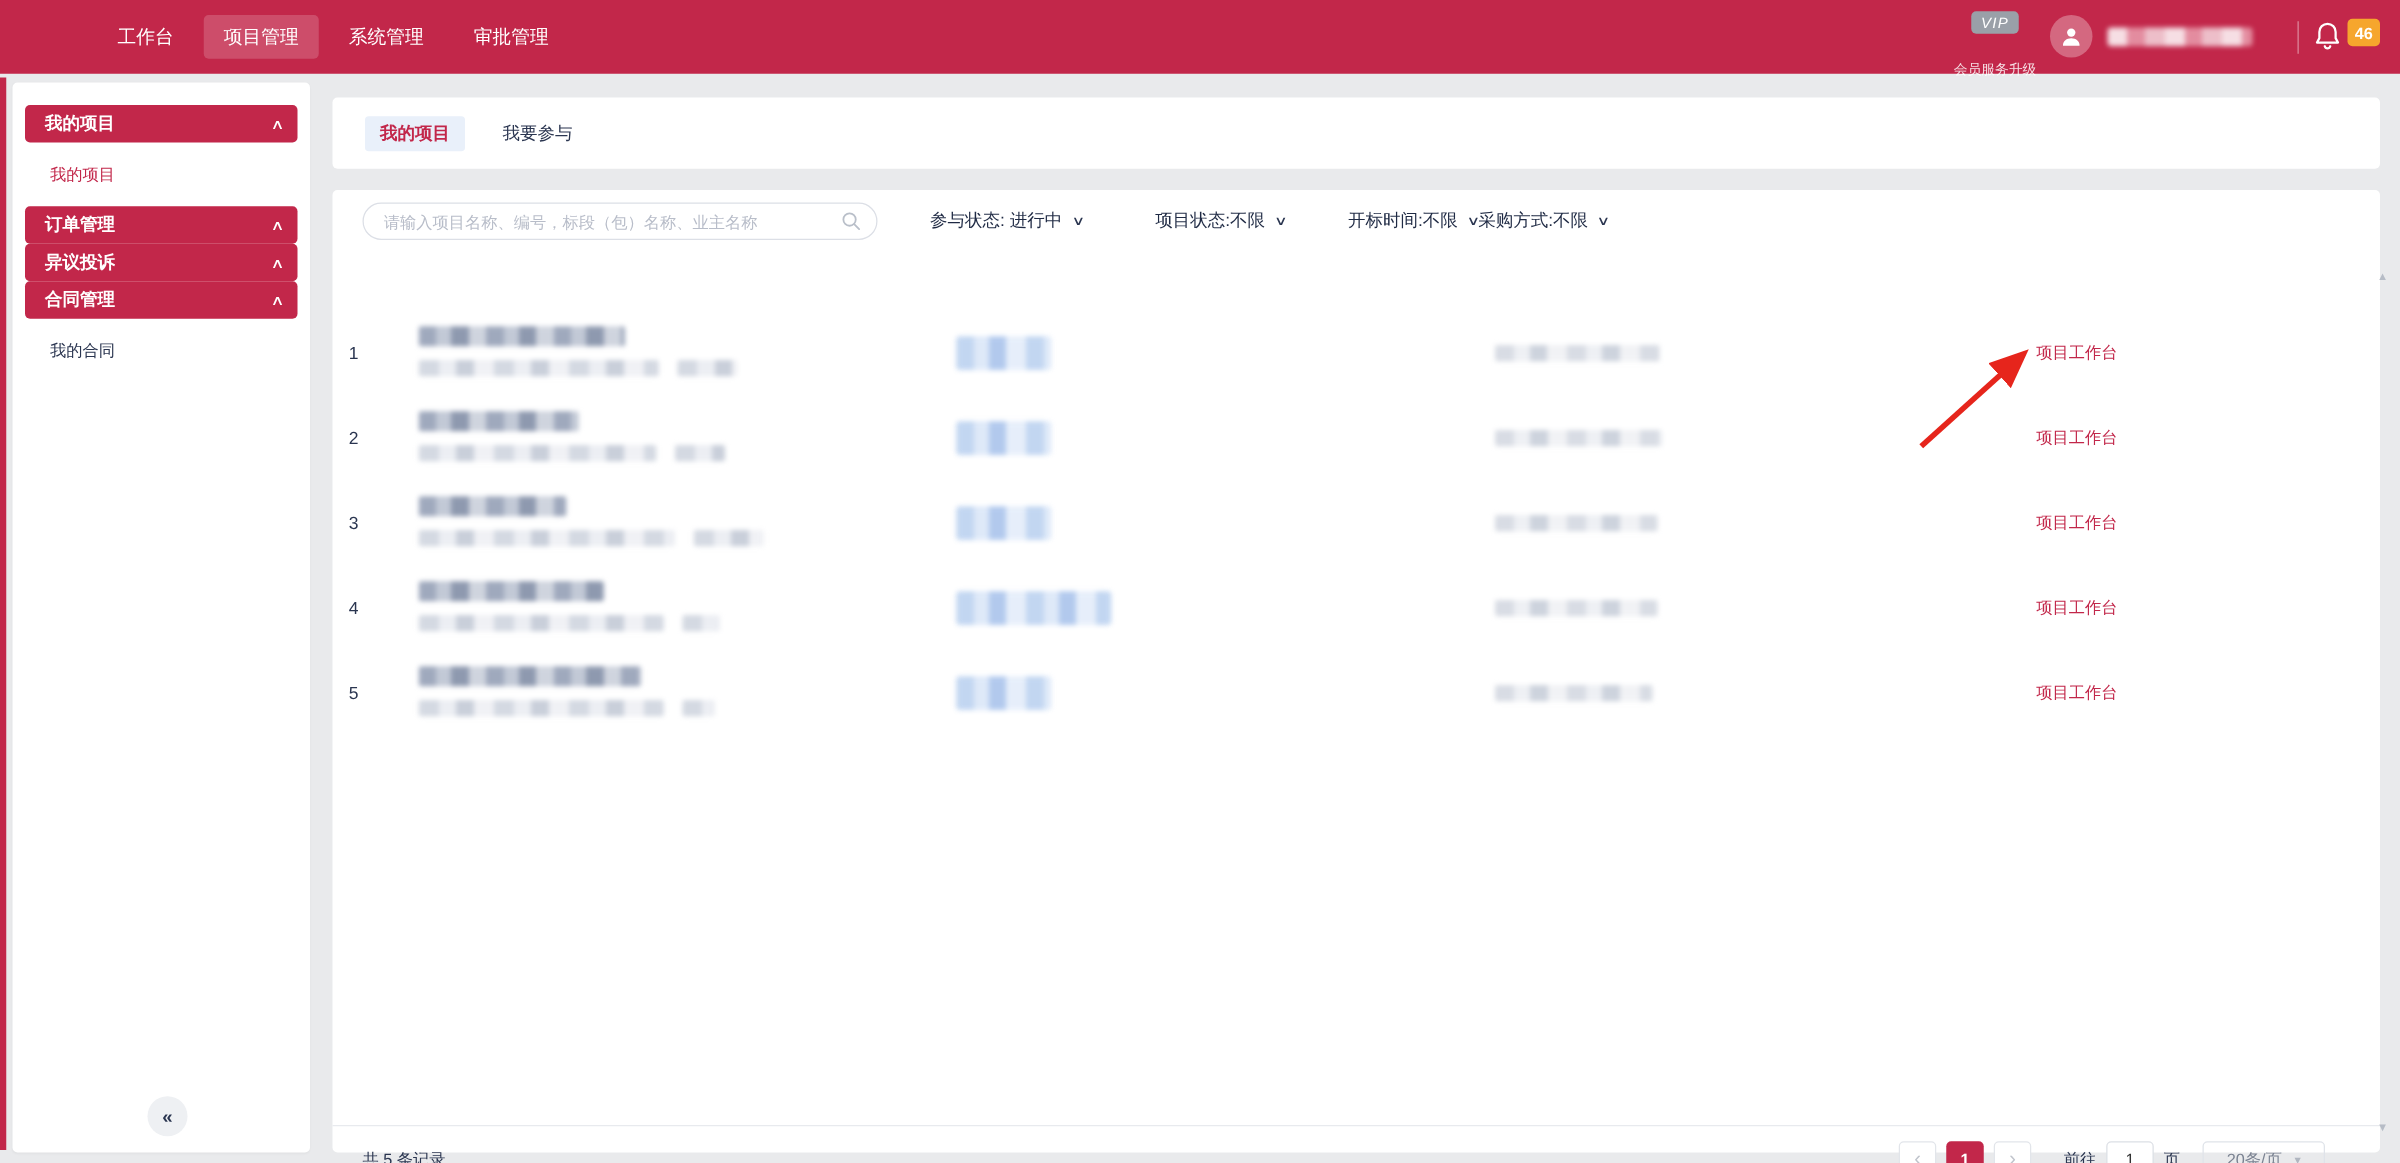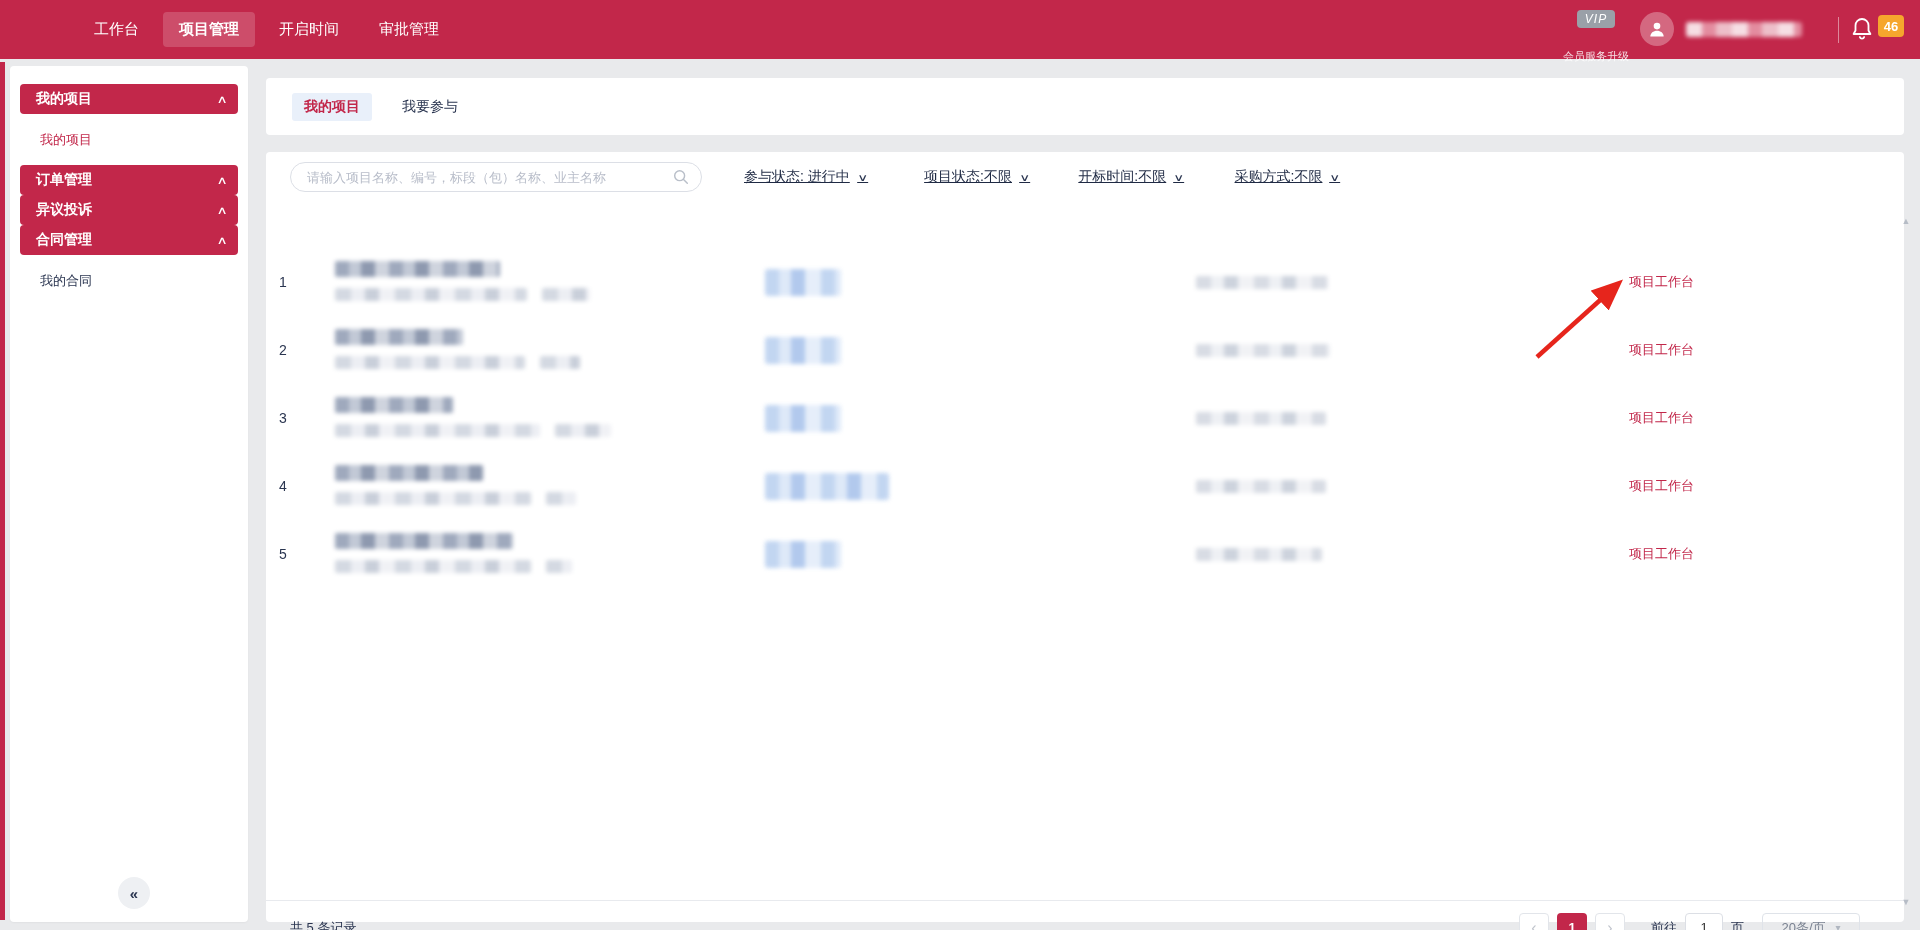--- a/index.html
+++ b/index.html
@@ -3,21 +3,21 @@
 <meta charset="utf-8">
 <style>
   * { margin:0; padding:0; box-sizing:border-box; }
   html,body { width:1920px; height:930px; overflow:hidden; background:#e9eaec;
     font-family:"Liberation Sans", sans-serif; }
 
   
   .topbar { position:absolute; left:0; top:0; width:1920px; height:59px; background:#c2274a; }
   .nav { position:absolute; left:78px; top:0; height:59px; display:flex; align-items:center; gap:8px; }
   .nav-item { color:#fff; font-size:15px; padding:8px 16px; border-radius:4px; cursor:pointer; white-space:nowrap; }
-  .nav-item.active { background:rgba(255,255,255,0.18); font-weight:bold; }
+  .nav-item.active { background:rgba(255,255,255,0.18); font-weight:normal; }
   .vip-wrap { position:absolute; left:1558px; top:9px; width:76px; text-align:center; }
   .vip-badge { display:inline-block; background:#9aa0a8; color:#fff; font-style:italic; font-weight:normal;
     font-size:12px; padding:2px 8px; border-radius:4px; letter-spacing:1px; }
   .vip-caption { margin-top:21px; font-size:11px; color:rgba(255,255,255,0.85); white-space:nowrap; }
   .avatar { position:absolute; left:1640px; top:12px; width:34px; height:34px; border-radius:50%;
     background:rgba(255,255,255,0.30); display:flex; align-items:center; justify-content:center; }
   .user-blur { position:absolute; left:1686px; top:22px; width:116px; height:15px; border-radius:3px;
     filter:blur(2px);
     background:repeating-linear-gradient(90deg, rgba(255,255,255,0.85) 0 16px, rgba(255,224,230,0.55) 16px 30px, rgba(255,255,255,0.7) 30px 46px); }
   .top-divider { position:absolute; left:1838px; top:17px; width:1px; height:26px; background:rgba(255,255,255,0.45); }
@@ -49,23 +49,23 @@
 
   
   .main { position:absolute; left:266px; top:152px; width:1638px; height:770px; background:#fff; border-radius:4px; }
 
   .toolbar { position:absolute; left:24px; top:10px; height:30px; display:flex; align-items:center; }
   .search-box { position:relative; width:412px; height:30px; }
   .search-box input { width:100%; height:100%; border:1px solid #dcdfe6; border-radius:15px; outline:none;
     padding:0 36px 0 16px; font-size:13px; color:#333; font-family:"Liberation Sans", sans-serif; }
   .search-box input::placeholder { color:#b8bdc9; }
   .search-icon { position:absolute; right:12px; top:6px; width:18px; height:18px; }
-  .filter { display:flex; align-items:center; gap:9px; font-size:14px; color:#1f2a44; cursor:pointer; white-space:nowrap;text-decoration:underline; }
+  .filter { display:flex; align-items:center; gap:9px; font-size:14px; color:#1f2a44; cursor:pointer; white-space:nowrap; }
   .filter .fchev { font-size:10px; color:#2a3550; transform:scaleX(1.5); }
-  .f1 { margin-left:42px; } .f2 { margin-left:58px; } .f3 { margin-left:50px; } .f4 { margin-left:52px; }
+  .f1 { margin-left:42px; } .f2 { margin-left:58px; } .f3 { margin-left:50px; } .f4 { }
 
   
   .thead { position:absolute; left:0; top:63px; width:1638px; height:33px; border-bottom:1px solid #eef0f3; }
   .th { position:absolute; top:0; height:33px; display:flex; align-items:center; font-size:14px; font-weight:bold; color:#232f45; }
   .th-no   { left:12px; }
   .th-info { left:69px; }
   .th-status { left:503px; }
   .th-time { left:917px; }
   .th-op   { left:1363px; }
   .th-div { position:absolute; top:8px; width:1px; height:17px; background:#e3e6ec; }
@@ -121,21 +121,21 @@
   
   .arrow-annot { position:absolute; left:0; top:0; pointer-events:none; }
 </style>
 </head>
 <body>
 
 <div class="topbar">
   <div class="nav">
     <div class="nav-item">工作台</div>
     <div class="nav-item active">项目管理</div>
-    <div class="nav-item">开启时间</div>
+    <div class="nav-item">系统管理</div>
     <div class="nav-item">审批管理</div>
   </div>
 
   <div class="vip-wrap">
     <span class="vip-badge">VIP</span>
     <div class="vip-caption">会员服务升级</div>
   </div>
 
   <div class="avatar">
     <svg width="20" height="20" viewBox="0 0 24 24">

